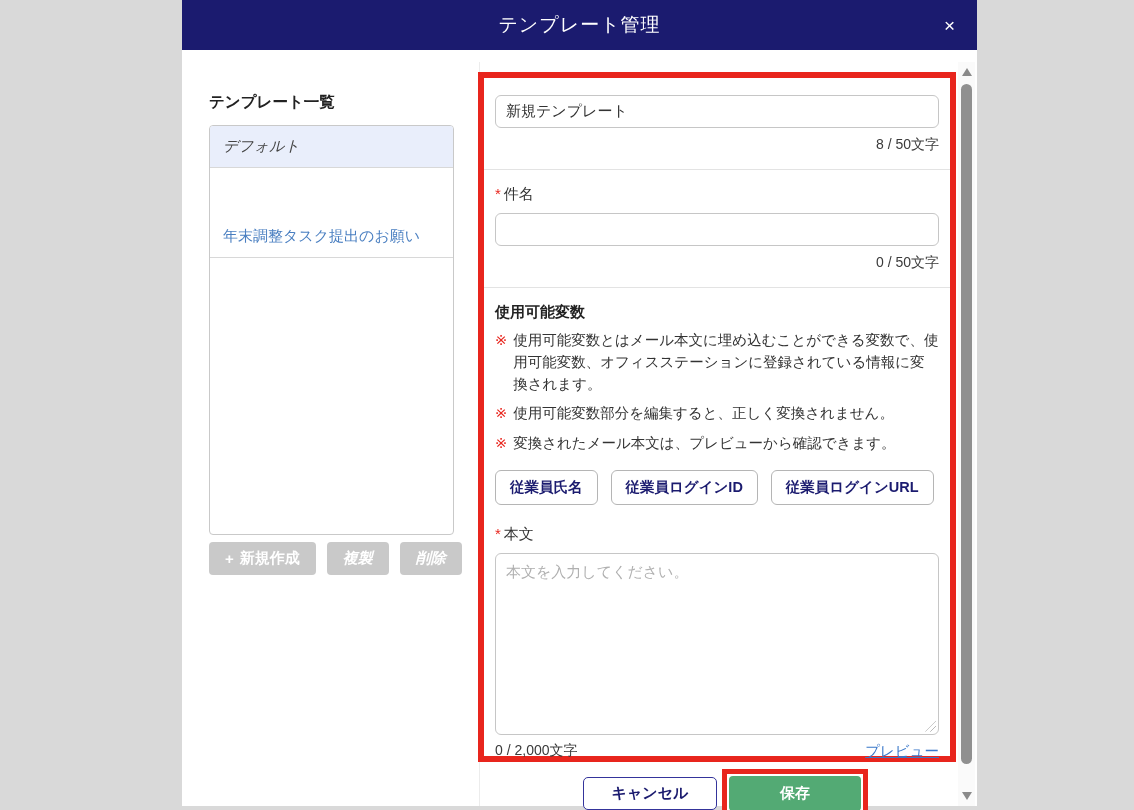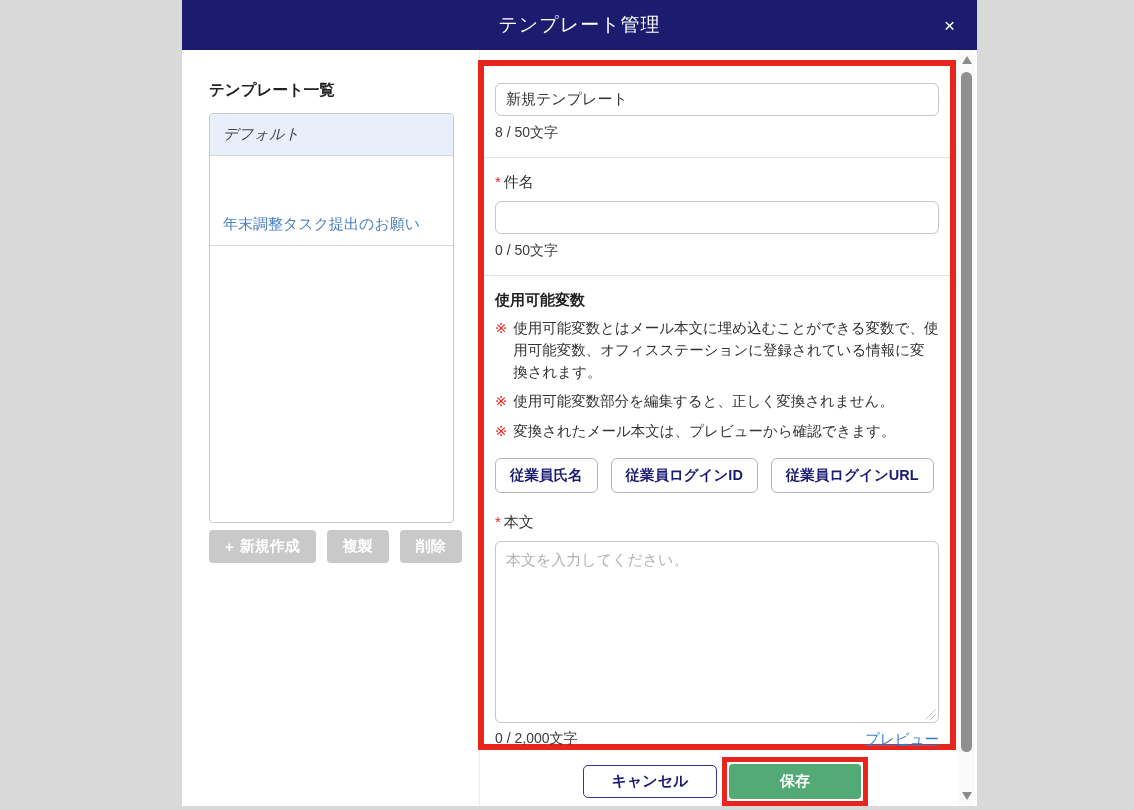--- a/index.html
+++ b/index.html
@@ -6,21 +6,21 @@
   html,body { width:1134px; height:810px; overflow:hidden; }
   body {
     background:#d9d9d9;
     font-family:"Liberation Sans","DejaVu Sans",sans-serif;
     position:relative;
     color:#333;
   }
   .modal {
     position:absolute; left:182px; top:0; width:795px; height:806px;
     background:#ffffff;
-    display:flex; flex-direction:column;
+    display:flex; flex-direction:column;gap:12px;
   }
   .modal-header {
     position:relative; height:50px; flex:0 0 50px;
     background:#1b1b6f; color:#fff;
     display:flex; align-items:center; justify-content:center;
   }
   .modal-title { font-size:19px; letter-spacing:1px; }
   .close-btn {
     position:absolute; right:16px; top:50%; transform:translateY(-50%);
     color:#fff; font-size:19px; line-height:1; cursor:pointer; padding:4px 6px;
@@ -43,36 +43,36 @@
   }
   .template-item.selected { background:#e9eefb; color:#444;font-style:italic; }
   .template-item.link { color:#4a7fc1;margin-top:48px; }
   .list-btn-row { position:absolute; left:27px; top:480px; display:flex; gap:11px; }
   .gray-btn {
     height:33px; background:#c9c9c9; color:#fff; font-weight:bold; font-size:15px;
     border:none; border-radius:4px; display:flex; align-items:center; justify-content:center;
     padding:0 10px; cursor:default;
   }
   .gray-btn.create { padding:0 16px; }
-  .gray-btn.small { width:62px; }
+  .gray-btn.small { width:62px;font-style:italic; }
   .gray-btn .plus { margin-right:6px; font-weight:bold; }
 
   
   .form-highlight {
     position:absolute; left:296px; top:10px; width:478px; height:690px;
     border:6px solid #e8251d; background:#fff;
   }
   .form-inner { padding:8px 11px 0 11px; }
   .field-label { font-size:15px; color:#333; margin-top:4px; }
   .req { color:#e8251d; margin-right:3px; }
   .text-input {
     width:100%; height:33px; margin-top:9px; border:1px solid #c6c6c6; border-radius:6px;
     padding:0 10px; font-size:15px; color:#333; font-family:inherit; outline:none; display:block;
   }
-  .counter { font-size:14px; color:#3a3a3a; margin-top:8px; }
+  .counter { font-size:14px; color:#3a3a3a; margin-top:8px;text-align:right; }
   .divider { border-top:1px solid #e3e3e3; margin:15px -11px; }
   .section-heading { font-size:15px; font-weight:bold; color:#222; margin-top:4px; }
   .note { display:flex; gap:6px; font-size:14.5px; color:#333; line-height:1.5; margin-top:8px; }
   .note-mark { color:#e8251d; flex:0 0 auto; }
   .var-btn-row { display:flex; gap:13px; margin-top:15px; }
   .var-btn {
     border:1px solid #b5b5b5; border-radius:6px; background:#fff;
     color:#1b1b6f; font-weight:bold; font-size:14.5px; font-family:inherit;
     padding:7px 14px; cursor:pointer;
   }

